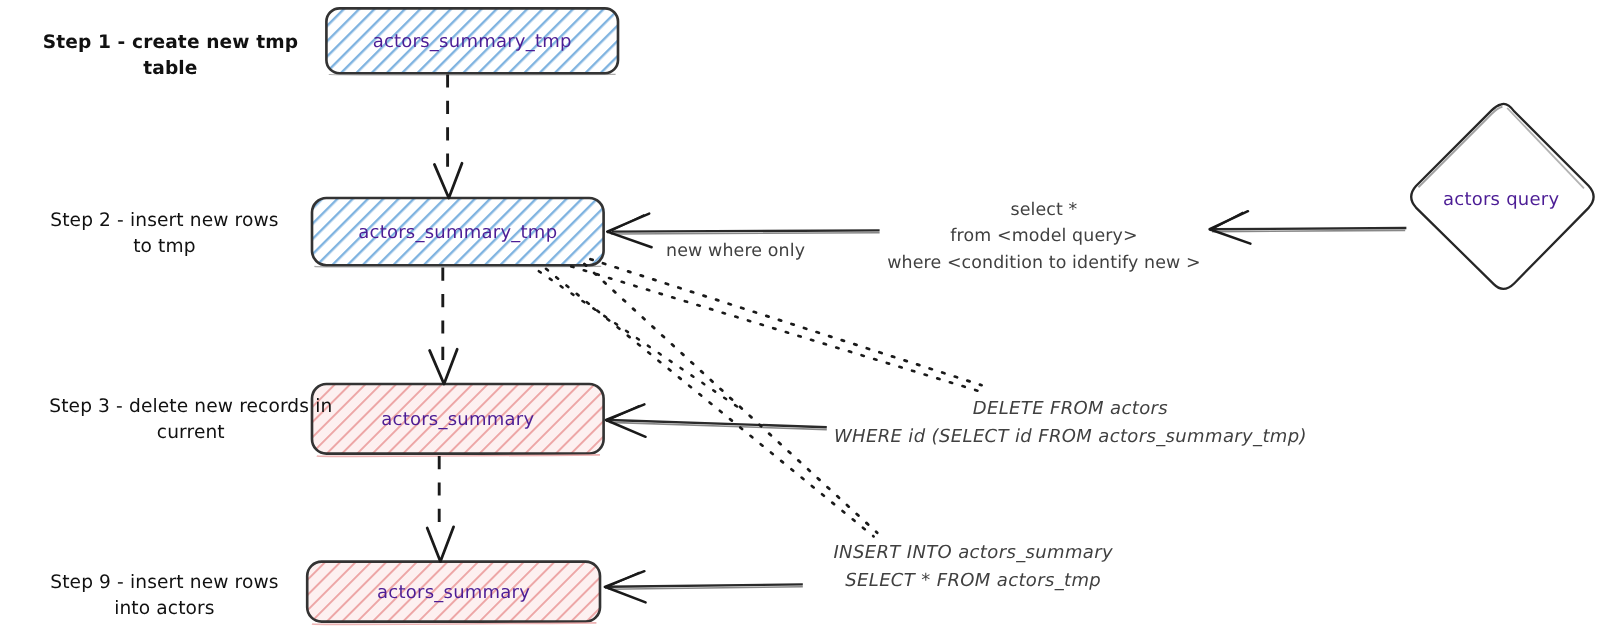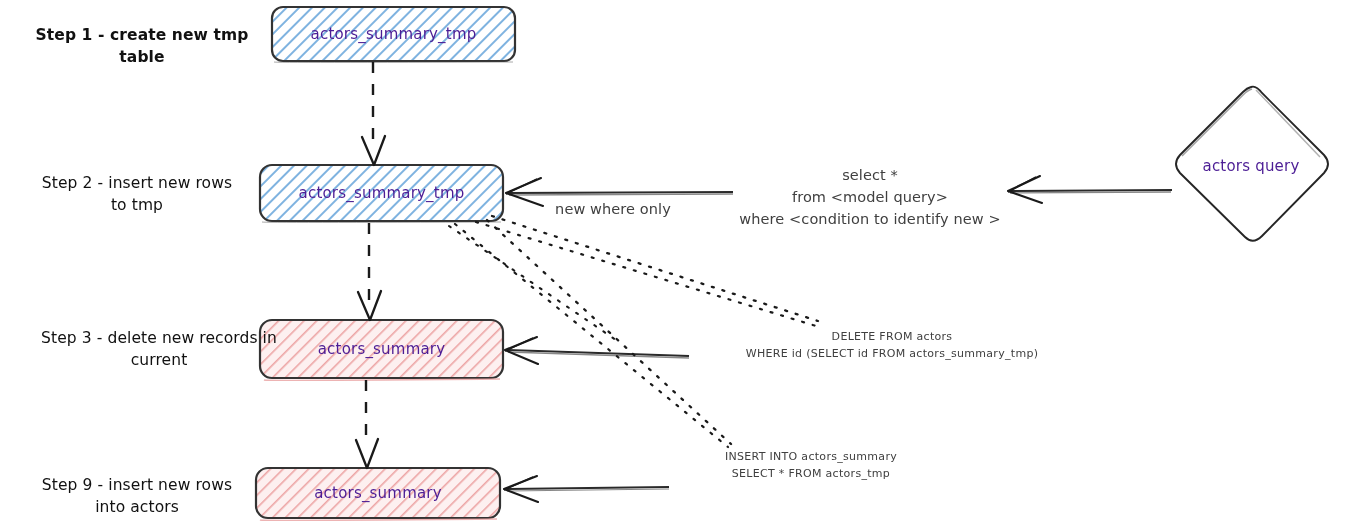--- a/index.html
+++ b/index.html
@@ -47,22 +47,23 @@
     position: absolute;
     font-family: "DejaVu Sans", sans-serif;
     font-size: 14.5px;
     color: #404040;
     text-align: center;
     line-height: 1.5;
     white-space: pre-line;
     letter-spacing: 0.1px;
   }
   .edge-label.mono-ish {
-    font-size: 11px;
+    font-size: 15px;
     letter-spacing: 0.3px;
+    font-style: italic;
   }
 </style>
 </head>
 <body>
 
 <div id="canvas">
 
   <svg class="layer" viewBox="0 0 1345 528" xmlns="http://www.w3.org/2000/svg">
     <defs>
       <pattern id="hatch-blue" width="9" height="9" patternTransform="rotate(45)" patternUnits="userSpaceOnUse">

